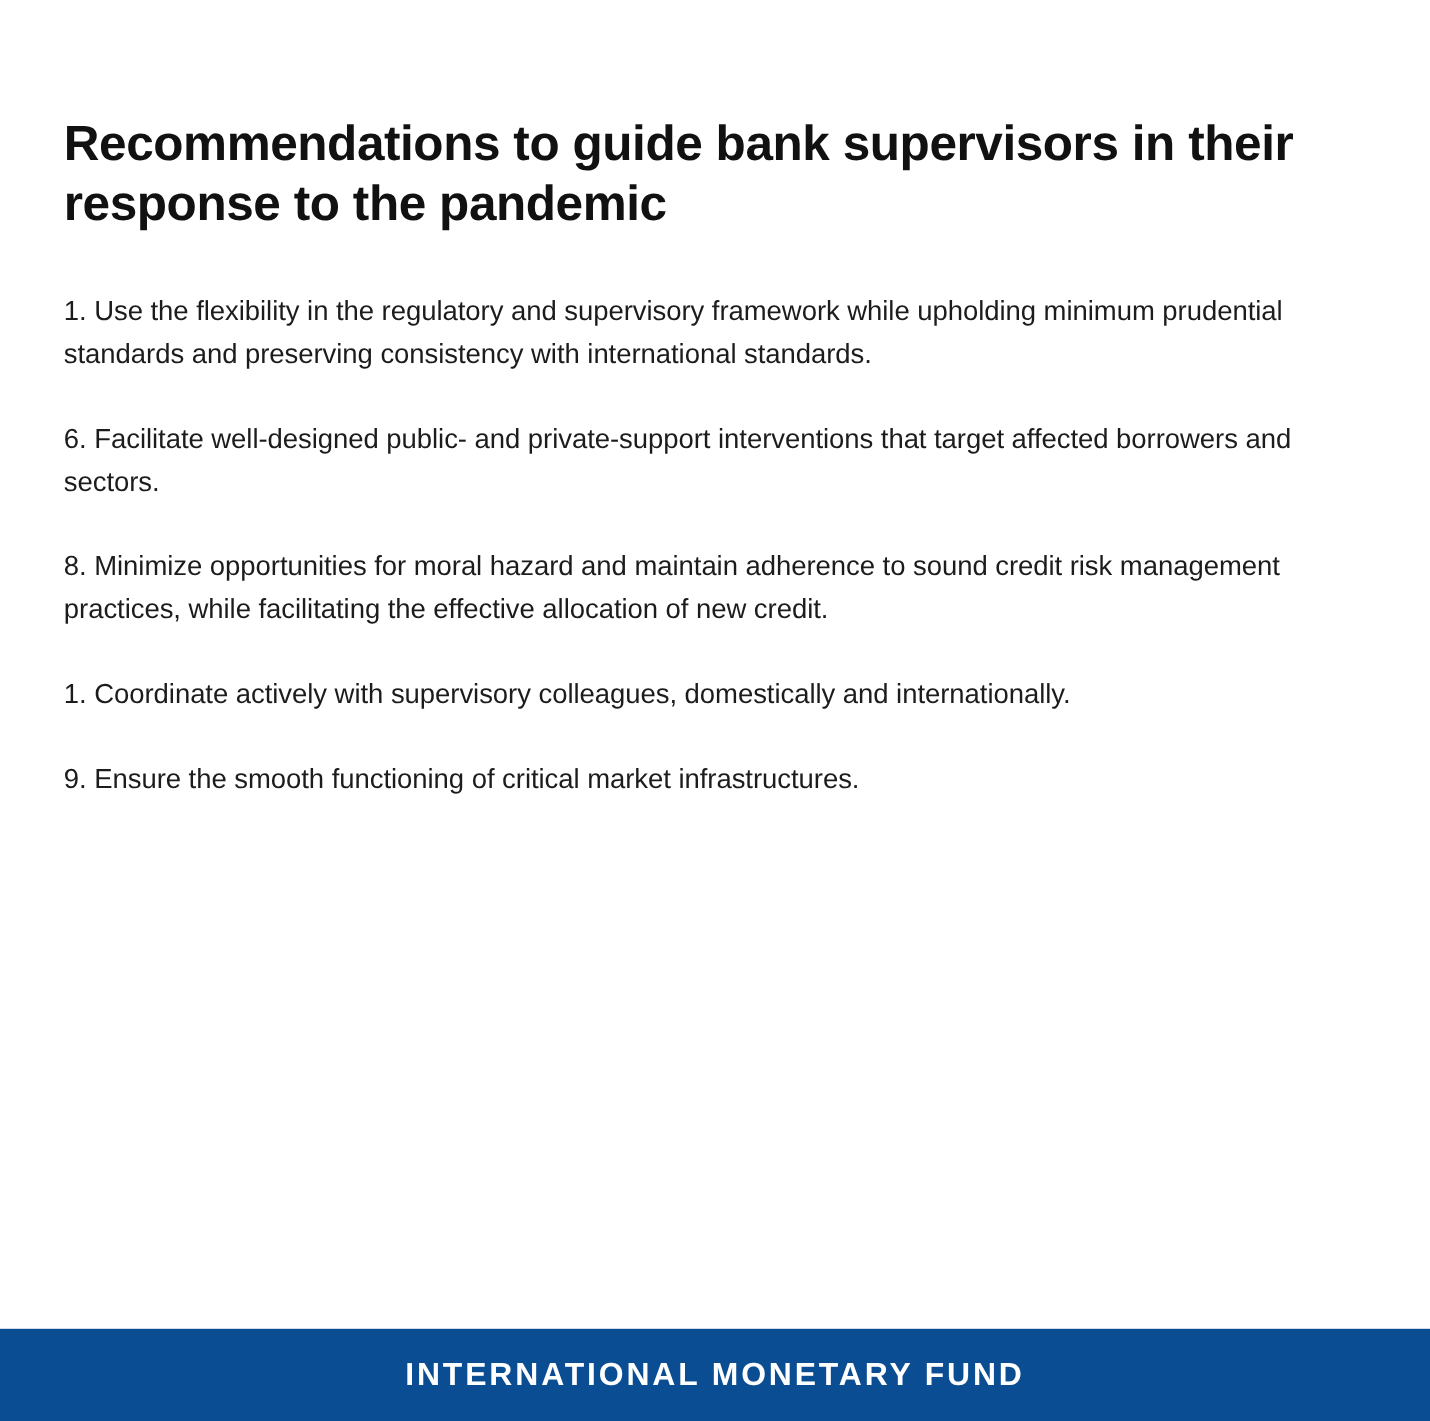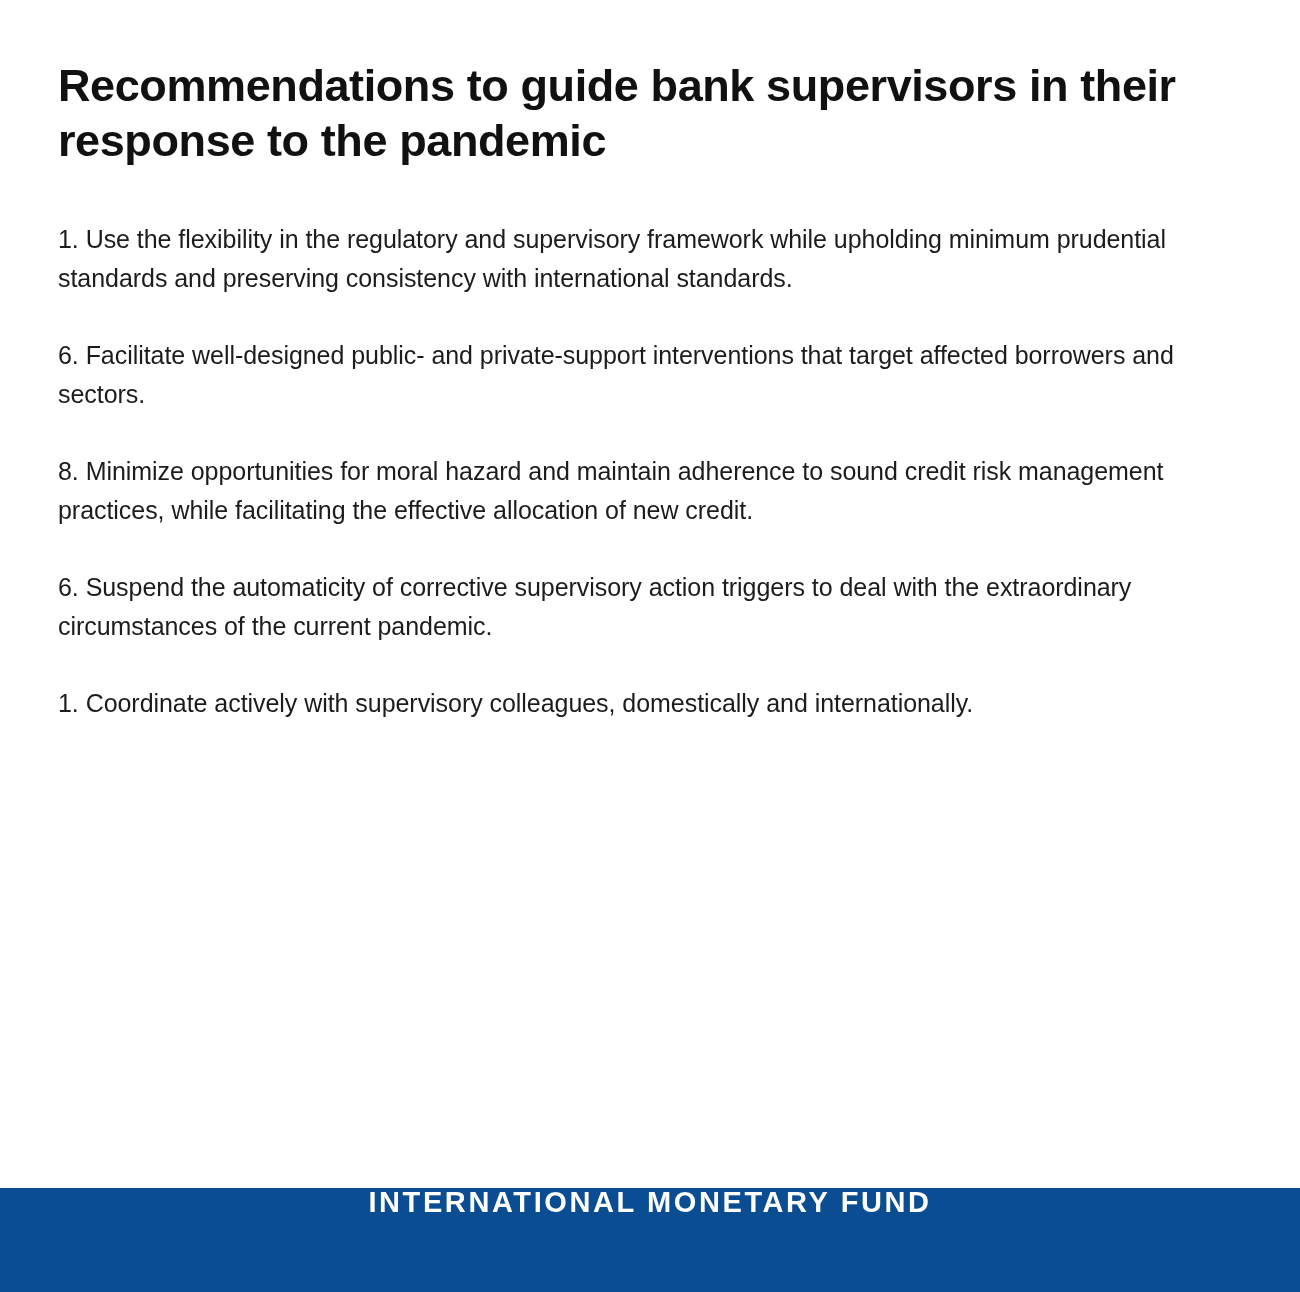--- a/index.html
+++ b/index.html
@@ -21,20 +21,21 @@
     height: 1292px;
     background: #ffffff;
     box-sizing: border-box;
     display: flex;
     flex-direction: column;
   }
   .content {
     flex: 1 1 auto;
     padding: 58px 60px 0 58px;
     box-sizing: border-box;
+    margin-top: 44px;
   }
   .page-title {
     font-family: "Liberation Sans", sans-serif;
     font-weight: 700;
     font-size: 45px;
     line-height: 55px;
     letter-spacing: -0.4px;
     color: #111111;
     margin: 0;
     max-width: 1135px;
@@ -54,25 +55,25 @@
     color: #1c1c1c;
     letter-spacing: -0.05px;
     max-width: 1140px;
     margin: 0 0 38px 0;
   }
   .rec-item:last-child {
     margin-bottom: 0;
   }
   .footer-bar {
     flex: 0 0 auto;
-    height: 104px;
+    height: 84px;
     width: 100%;
     background: #0B4D93;
     display: flex;
-    align-items: flex-start;
+    align-items: center;
     justify-content: center;
   }
   .footer-text {
     font-family: "Liberation Sans", sans-serif;
     font-weight: 700;
     font-size: 29px;
     line-height: 1;
     letter-spacing: 2.6px;
     color: #ffffff;
     white-space: nowrap;
@@ -84,22 +85,22 @@
 <div class="card">
 
   <div class="content">
 
     <h1 class="page-title">Recommendations to guide bank supervisors in their response to the pandemic</h1>
 
     <ul class="recommendations">
       <li class="rec-item">1. Use the flexibility in the regulatory and supervisory framework while upholding minimum prudential standards and preserving consistency with international standards.</li>
       <li class="rec-item">6. Facilitate well-designed public- and private-support interventions that target affected borrowers and sectors.</li>
       <li class="rec-item">8. Minimize opportunities for moral hazard and maintain adherence to sound credit risk management practices, while facilitating the effective allocation of new credit.</li>
-      <li class="rec-item">6. Suspend the automaticity of corrective supervisory action triggers to deal with the extraordinary circumstances of the current pandemic.</li>
       <li class="rec-item">1. Coordinate actively with supervisory colleagues, domestically and internationally.</li>
+      <li class="rec-item">9. Ensure the smooth functioning of critical market infrastructures.</li>
     </ul>
 
   </div>
 
   <div class="footer-bar">
     <span class="footer-text">INTERNATIONAL MONETARY FUND</span>
   </div>
 
 </div>
 

